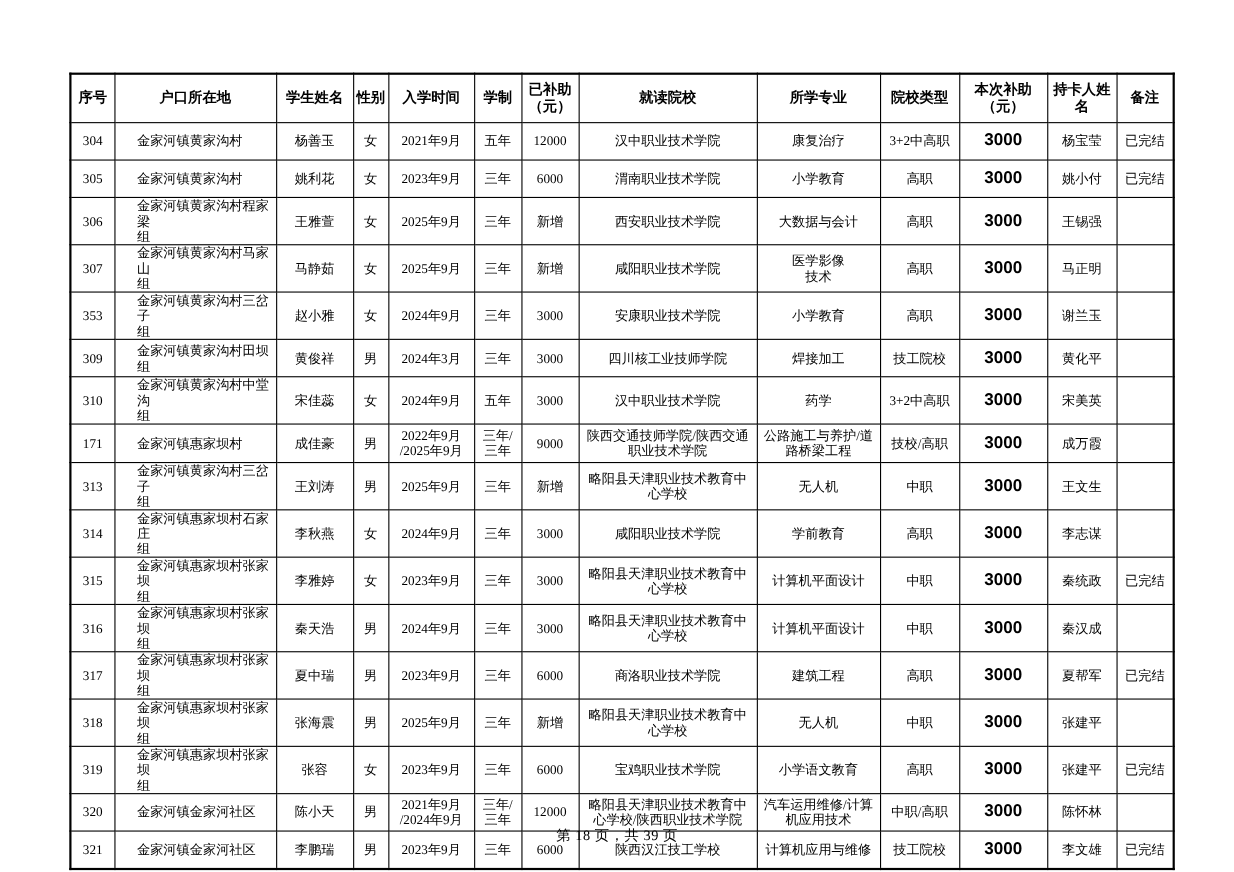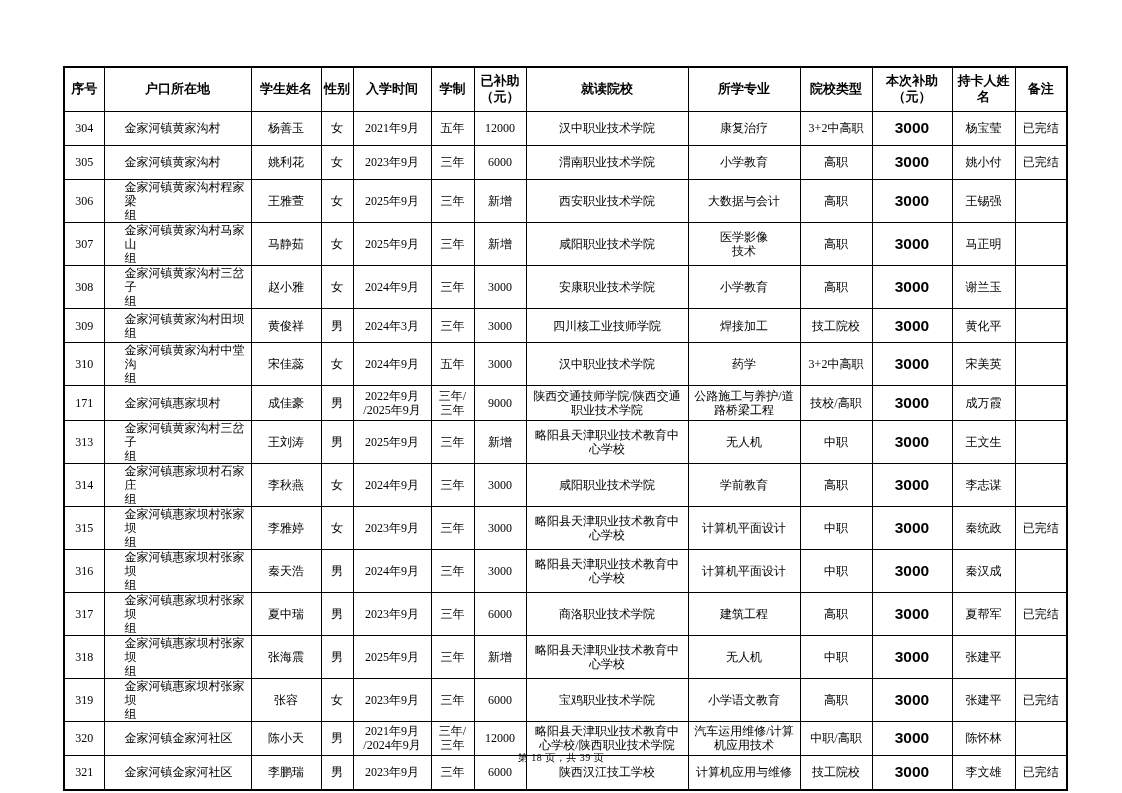--- a/index.html
+++ b/index.html
@@ -61,21 +61,21 @@
     font-family: "Liberation Sans", "DejaVu Sans", sans-serif;
     font-weight: 700;
     font-size: 15.5px;
   }
   .footer {
     position: absolute;
     left: 0;
     top: 751px;
     width: 100%;
     text-align: center;
-    font-size: 10px;
+    font-size: 13px;
     letter-spacing: 0.5px;
     color: #000;
   }
 </style>
 </head>
 <body>
 
 <div class="page">
 
   <table class="roster">
@@ -172,21 +172,21 @@
           <td class="col-6">新增</td>
           <td class="col-7">咸阳职业技术学院</td>
           <td class="col-8">医学影像
 技术</td>
           <td class="col-9">高职</td>
           <td class="col-10">3000</td>
           <td class="col-11">马正明</td>
           <td class="col-12"></td>
         </tr>
         <tr>
-          <td class="col-0">308</td>
+          <td class="col-0">353</td>
           <td class="col-1">金家河镇黄家沟村三岔子
 组</td>
           <td class="col-2">赵小雅</td>
           <td class="col-3">女</td>
           <td class="col-4">2024年9月</td>
           <td class="col-5">三年</td>
           <td class="col-6">3000</td>
           <td class="col-7">安康职业技术学院</td>
           <td class="col-8">小学教育</td>
           <td class="col-9">高职</td>

